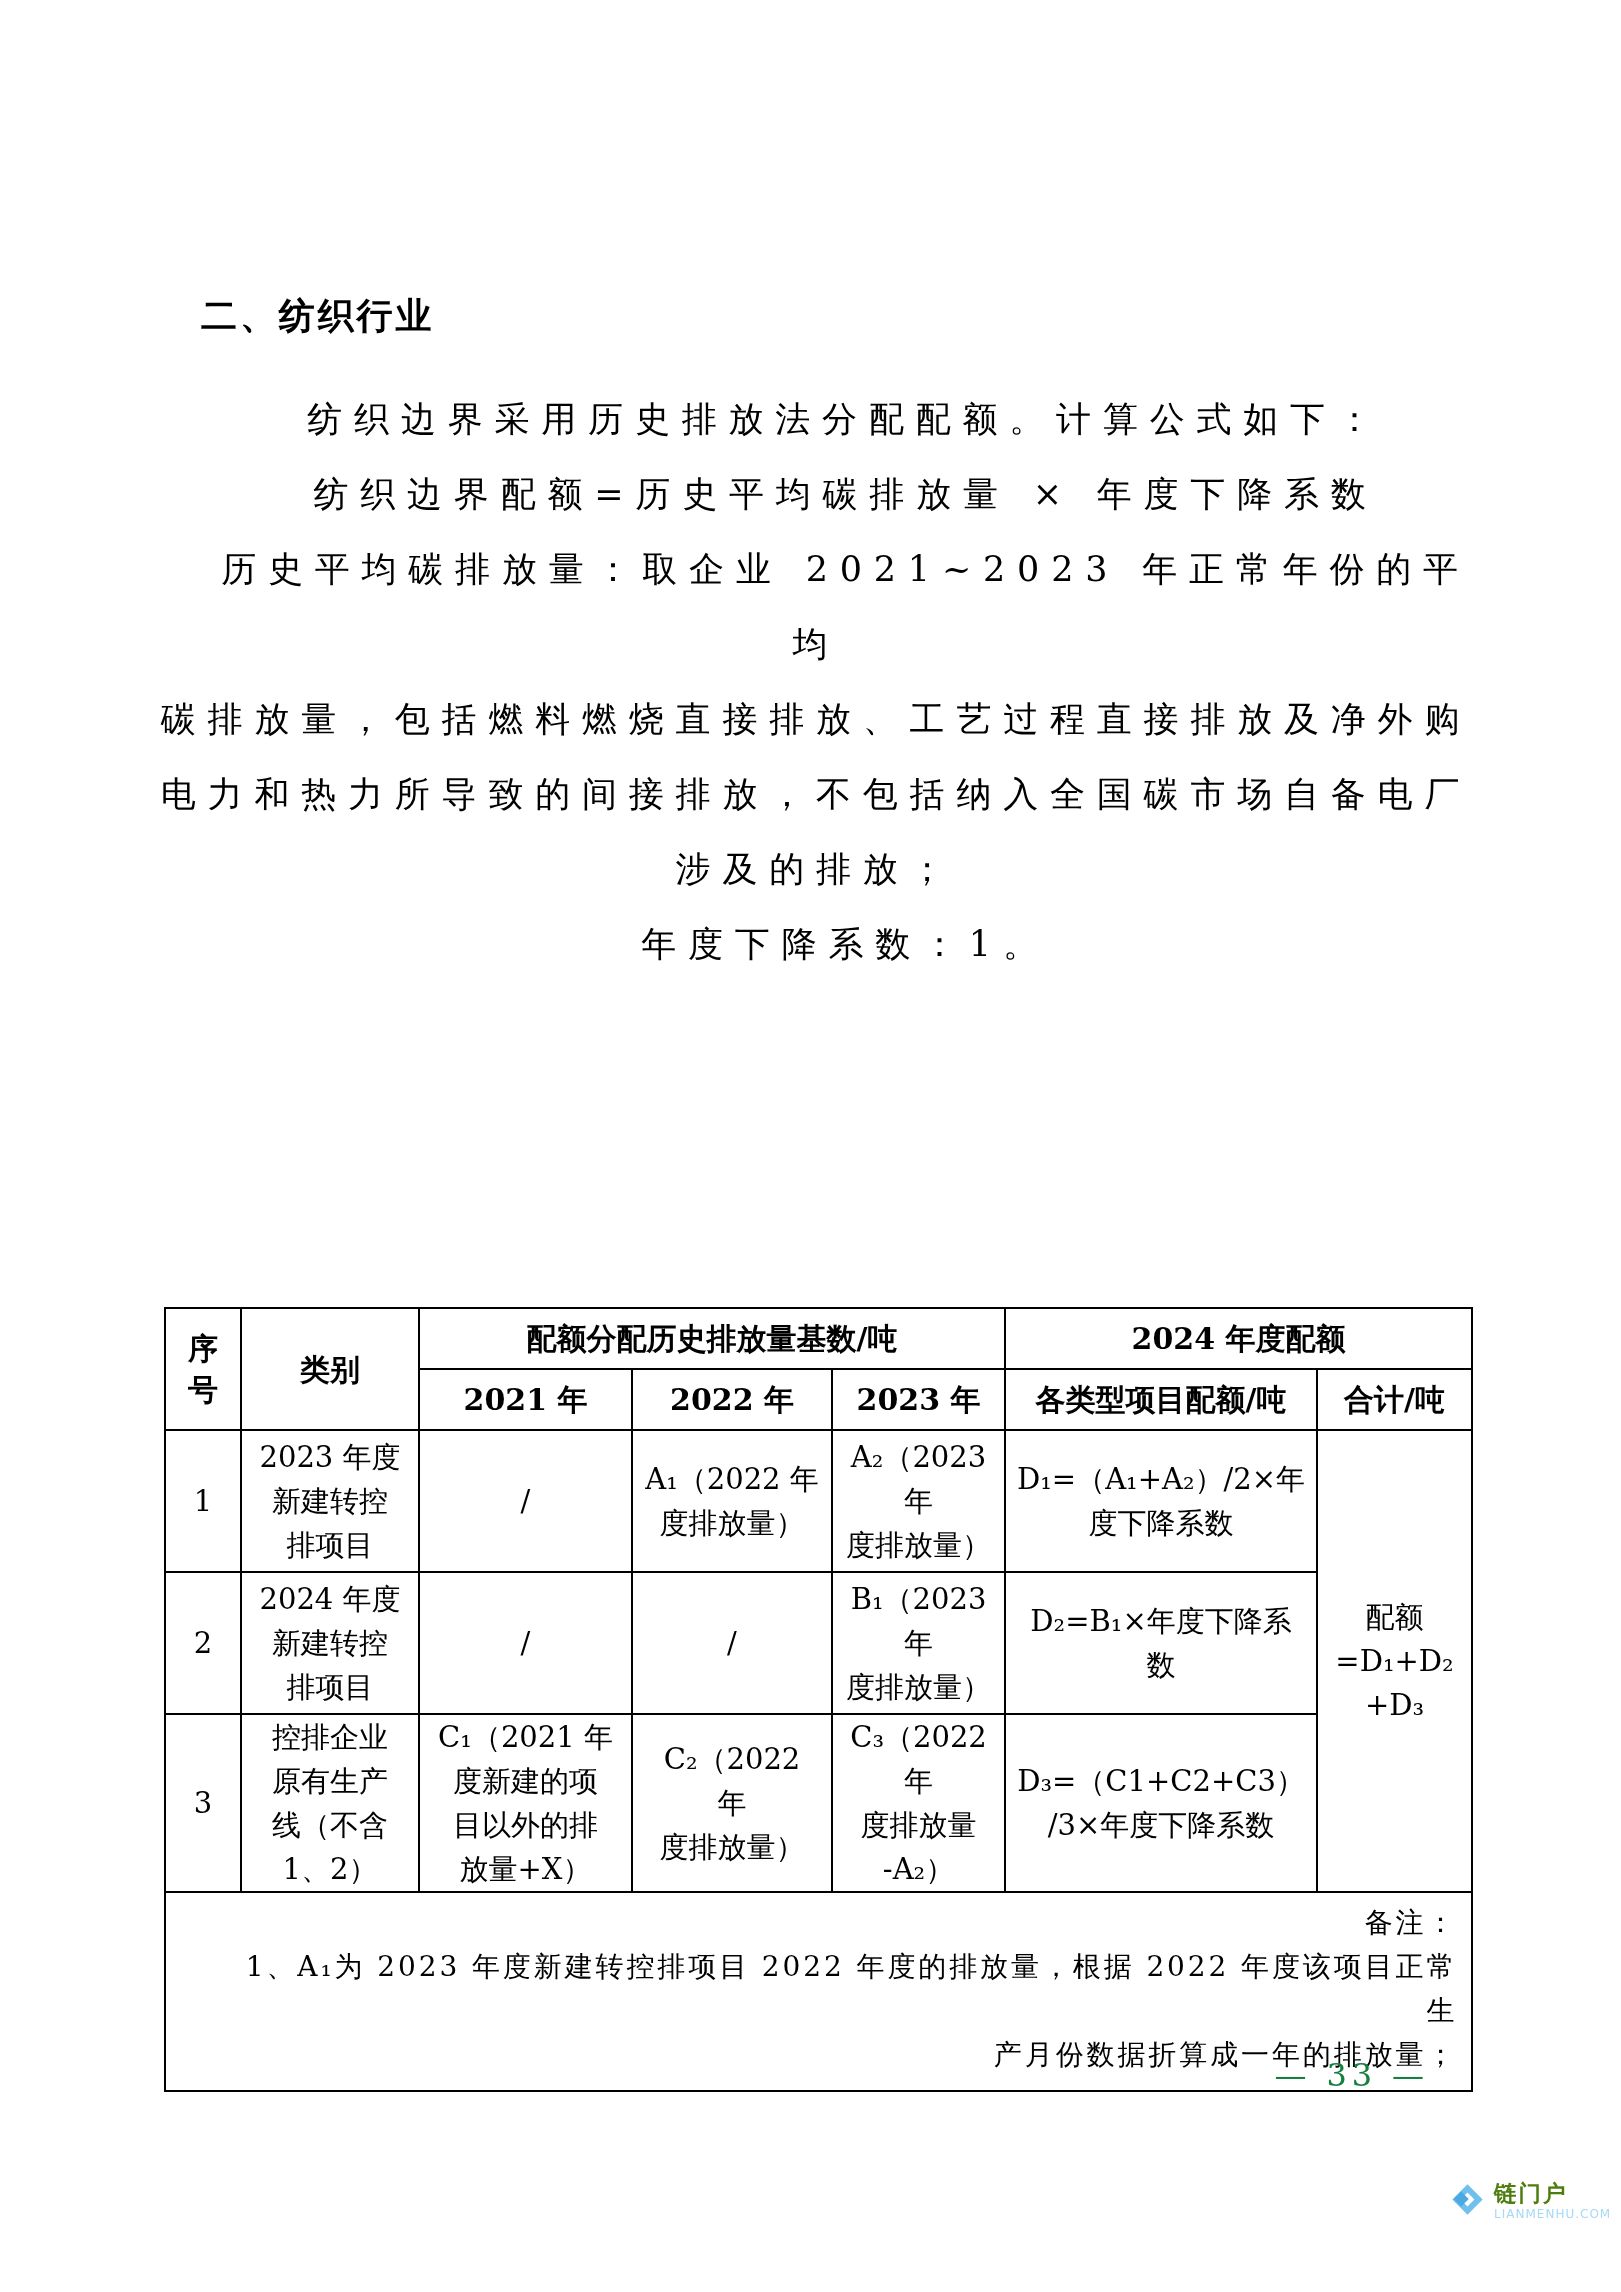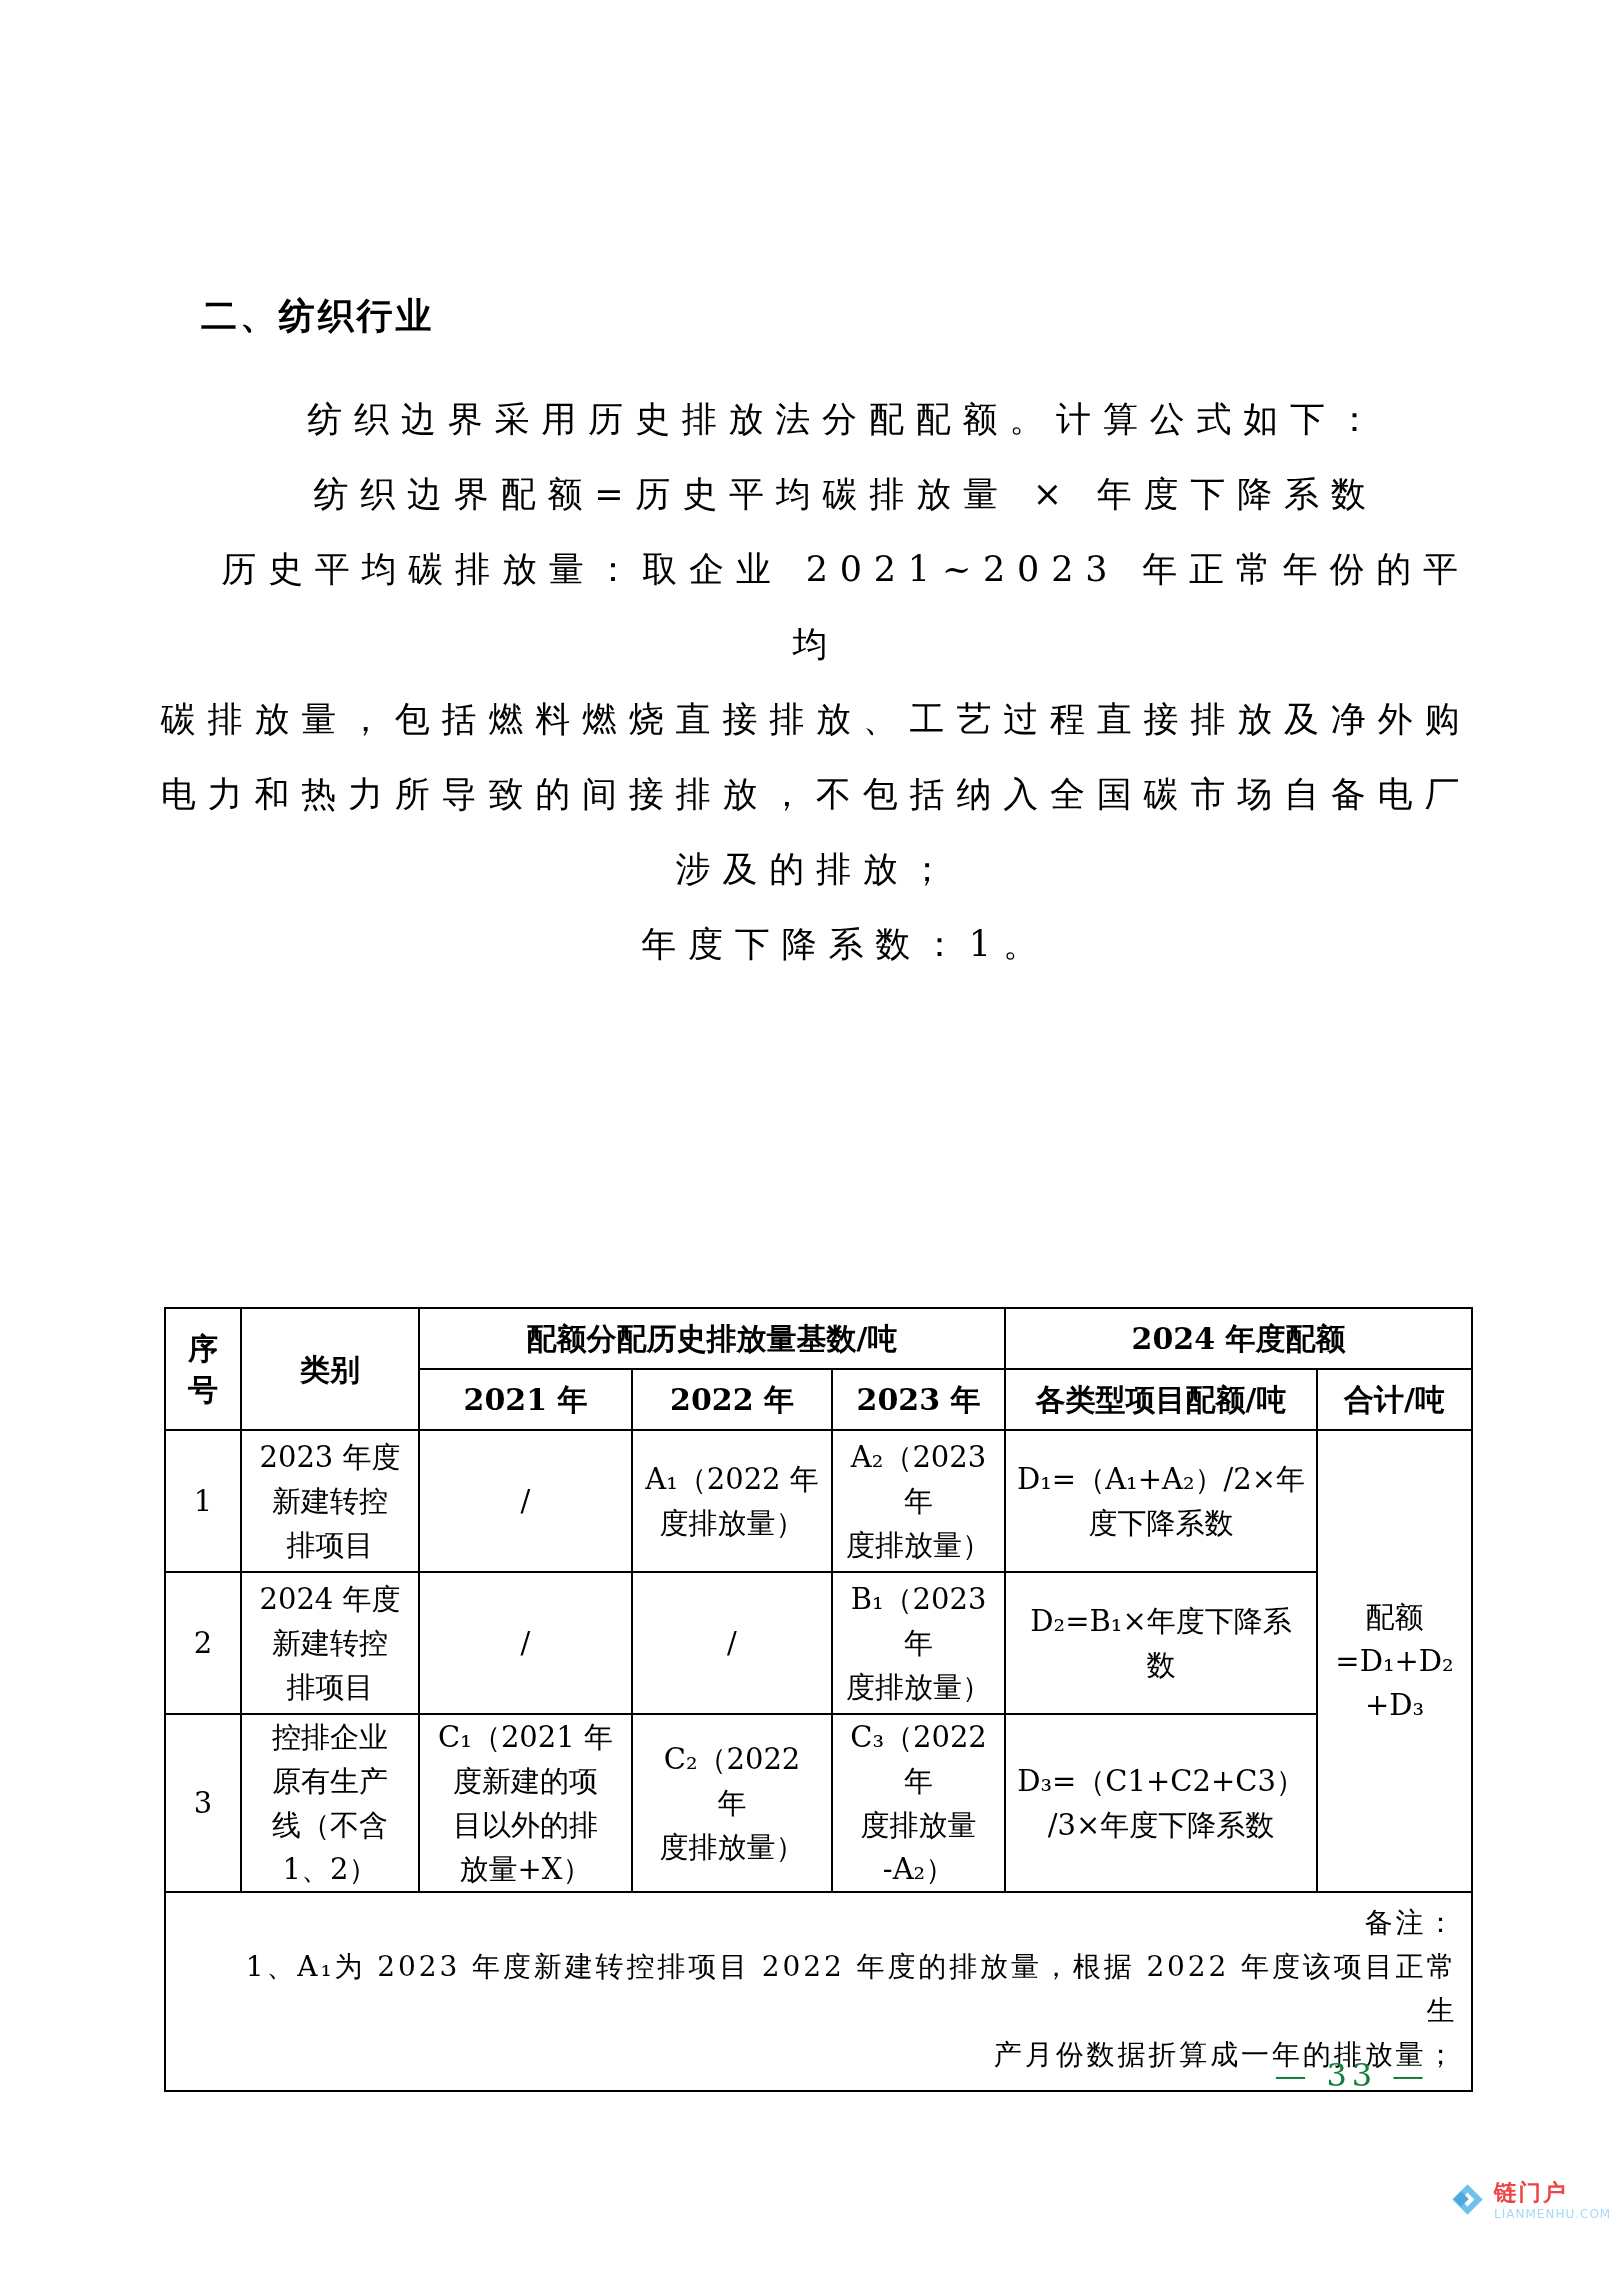--- a/index.html
+++ b/index.html
@@ -43,22 +43,22 @@
   .page-number {
     position:absolute; top:2056px; right:192px;
     font-size:32px; letter-spacing:4.9px; color:#15803d;text-align:right;
   }
   .watermark {
     position:absolute; right:9.8px; bottom:7.8px;
     display:flex; align-items:center; gap:6.9px;
   }
   .wm-text { display:flex; flex-direction:column; line-height:1; }
   .wm-name {
-    font-family:Liberation Mono, monospace;
-    font-weight:bold; font-size:22.5px; color:#ef4444; letter-spacing:2px;
+    font-family:Liberation Serif, serif;
+    font-weight:bold; font-size:22.5px; color:#4d7c0f; letter-spacing:2px;
   }
   .wm-url {
     font-family:"DejaVu Sans","Liberation Sans",sans-serif;
     font-size:12px; color:#a6d9f4; letter-spacing:1px; margin-top:2.9px;
   }
 </style>
 </head>
 <body>
 
 <div class="page">

